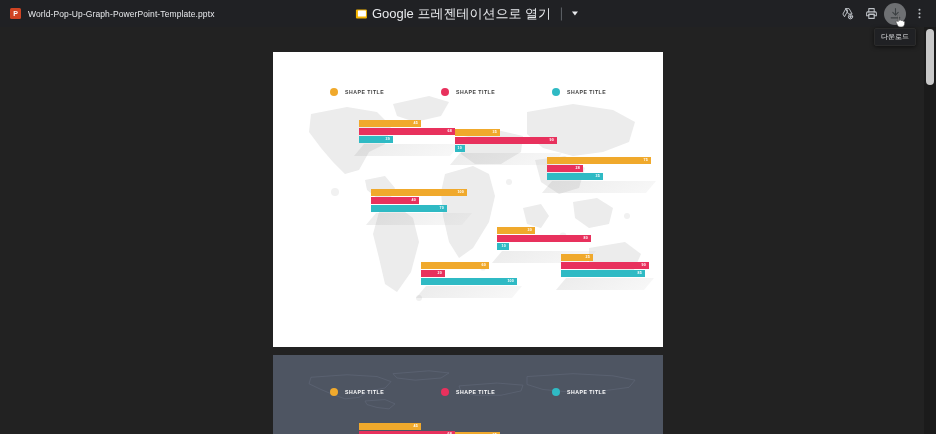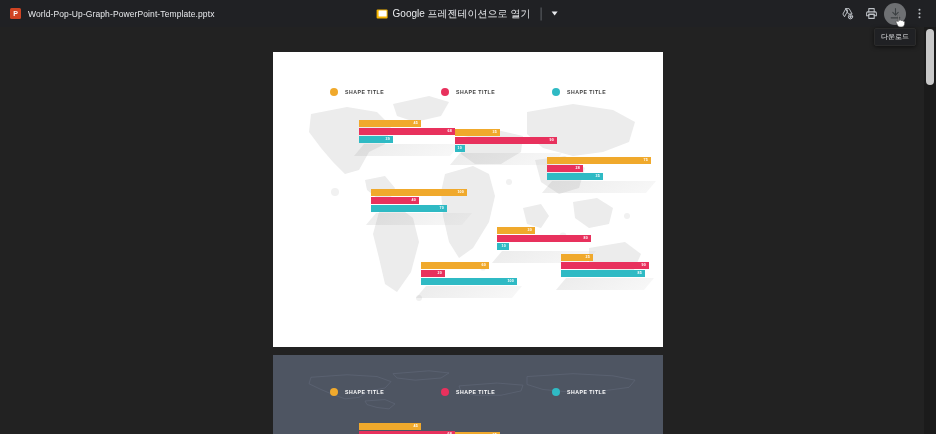--- a/index.html
+++ b/index.html
@@ -36,21 +36,21 @@
     border:none;cursor:pointer;
   }
   .slides-ico{
     width:11px;height:9px;border-radius:1px;background:#f4b400;flex:0 0 auto;
     position:relative;
   }
   .slides-ico::after{
     content:"";position:absolute;left:1.5px;top:1.5px;right:1.5px;bottom:1.5px;
     background:#fff;border-radius:.5px;
   }
-  .open-label{color:#e8eaed;font-size:10px;white-space:nowrap;}
+  .open-label{color:#e8eaed;font-size:13px;white-space:nowrap;}
   .divider-v{width:1px;height:13px;background:#5f6368;margin:0 5px;}
   .caret{
     width:0;height:0;border-left:3.5px solid transparent;border-right:3.5px solid transparent;
     border-top:4px solid #e8eaed;cursor:pointer;
   }
   .tb-right{
     position:absolute;right:6px;top:0;height:27px;display:flex;align-items:center;gap:2px;
   }
   .icon-btn{
     width:22px;height:22px;border-radius:50%;display:flex;align-items:center;

